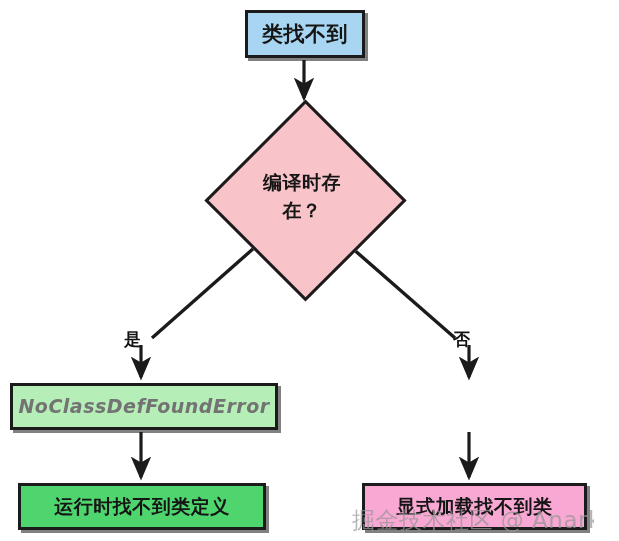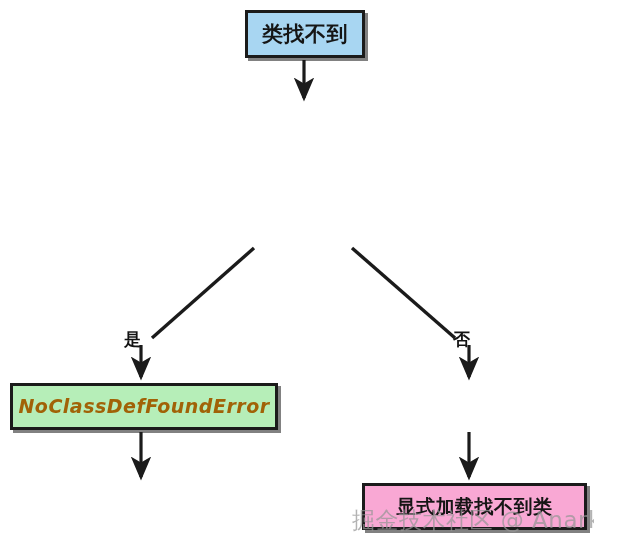--- a/index.html
+++ b/index.html
@@ -91,21 +91,21 @@
   #node-right-error {
     left: 330px; top: 383px;
     width: 279px; height: 47px;
     background: #fbeaa2;
   }
   .code-label {
     font-family: "DejaVu Sans", sans-serif;
     font-size: 19px;
     font-style: italic;
     font-weight: 600;
-    color: #a16207;
+    color: #737373;
   }
 
   #node-left-result {
     left: 18px; top: 483px;
     width: 248px; height: 47px;
     background: #4fd56e;
   }
   #node-right-result {
     left: 362px; top: 483px;
     width: 225px; height: 47px;
@@ -174,29 +174,37 @@
 
     <g>
       <line x1="469" y1="432" x2="469" y2="477" stroke="#1b1b1b" stroke-width="3.2" marker-end="url(#arrowhead)"></line>
     </g>
   </svg>
 
   <div class="node" id="node-start">
     <span class="node-label">类找不到</span>
   </div>
 
+  <div class="node" id="node-decision">
+    <div class="diamond-shape"></div>
+    <span class="node-label">编译时存
+在？</span>
+  </div>
 
   <div class="edge-label" id="edge-label-yes">是</div>
   <div class="edge-label" id="edge-label-no">否</div>
 
   <div class="node" id="node-left-error">
     <span class="node-label code-label">NoClassDefFoundError</span>
   </div>
 
 
+  <div class="node" id="node-left-result">
+    <span class="node-label">运行时找不到类定义</span>
+  </div>
 
   <div class="node" id="node-right-result">
     <span class="node-label">显式加载找不到类</span>
   </div>
 
   <div id="watermark">掘金技术社区 @ Anarkh_Lee</div>
 
 </div>
 
 </body></html>

